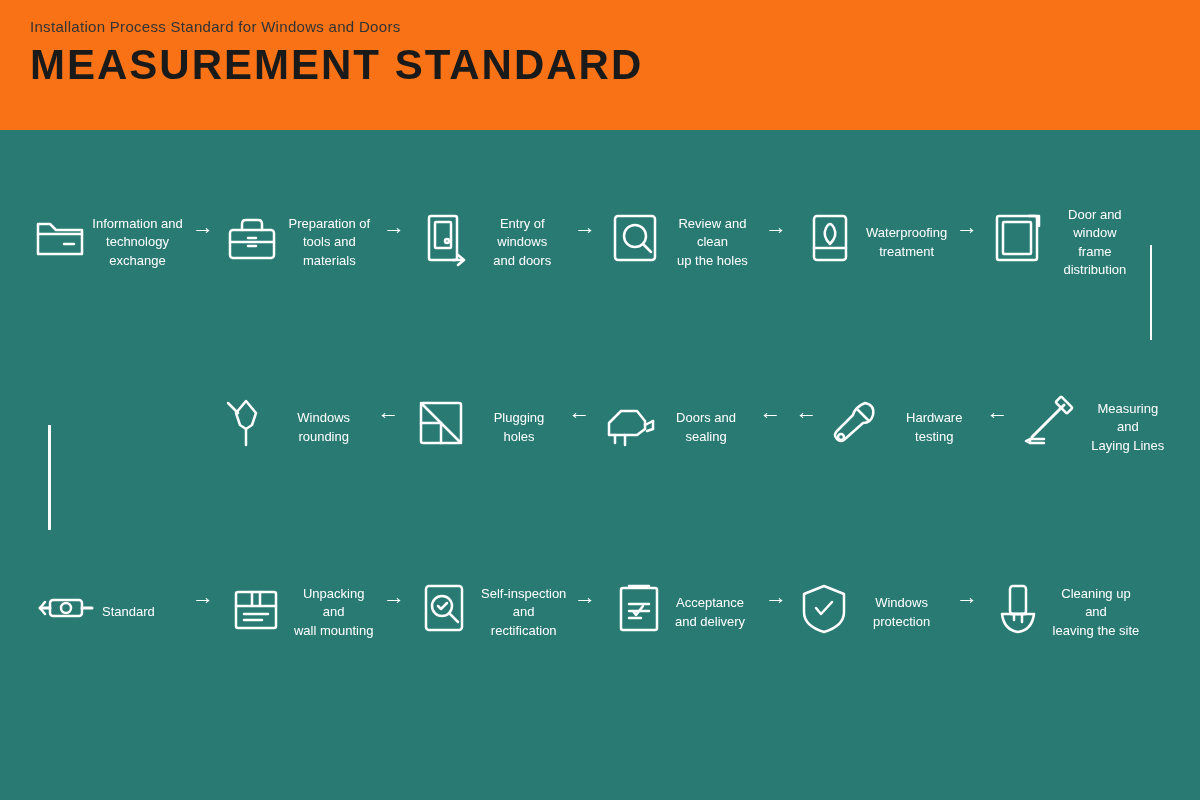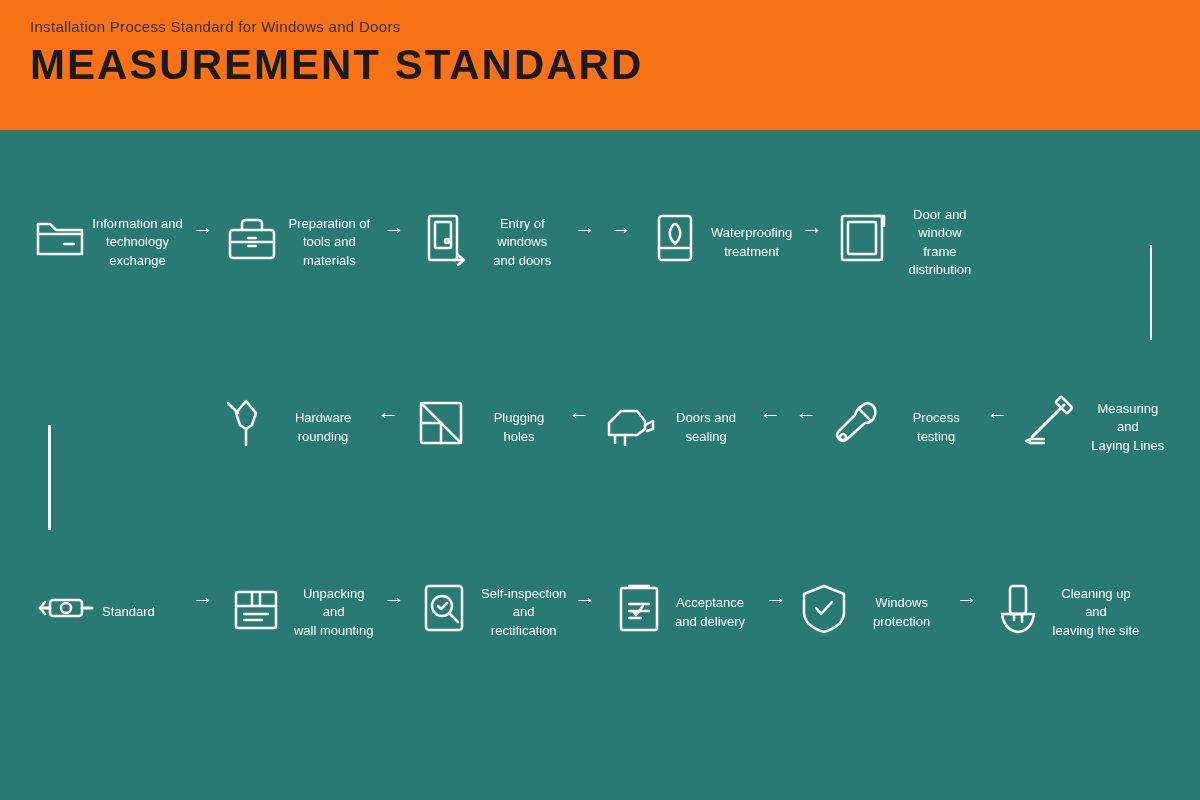--- a/index.html
+++ b/index.html
@@ -119,20 +119,30 @@
           <rect x="20" y="14" width="16" height="26" rx="1"></rect>
           <line x1="38" y1="52" x2="48" y2="52"></line>
           <polyline points="43,47 49,52 43,57"></polyline>
           <circle cx="32" cy="33" r="2"></circle>
         </svg>
       </div>
       <div class="step-label">Entry of windows<br>and doors</div>
     </div>
     <div class="arrow">→</div>
 
+    <div class="step">
+      <div class="icon-box">
+        <svg viewBox="0 0 60 60">
+          <rect x="10" y="8" width="40" height="44" rx="3"></rect>
+          <circle cx="30" cy="28" r="11"></circle>
+          <line x1="38" y1="36" x2="46" y2="44"></line>
+        </svg>
+      </div>
+      <div class="step-label">Review and clean<br>up the holes</div>
+    </div>
     <div class="arrow">→</div>
 
     <div class="step">
       <div class="icon-box">
         <svg viewBox="0 0 60 60">
           <rect x="14" y="8" width="32" height="44" rx="3"></rect>
           <path d="M26 20 Q30 12 34 20 Q38 28 30 36 Q22 28 26 20Z"></path>
           <line x1="14" y1="40" x2="46" y2="40"></line>
         </svg>
       </div>
@@ -173,21 +183,21 @@
     <div class="arrow" style="transform:scaleX(-1); display:inline-block; margin-bottom:32px;">→</div>
 
     <div class="step">
       <div class="icon-box">
         <svg viewBox="0 0 60 60">
           <path d="M38 10 Q48 12 46 22 Q44 30 36 30 L18 46 Q14 50 10 46 Q6 42 10 38 L26 22 Q28 14 38 10Z"></path>
           <circle cx="14" cy="44" r="3"></circle>
           <line x1="30" y1="16" x2="42" y2="28"></line>
         </svg>
       </div>
-      <div class="step-label">Process testing</div>
+      <div class="step-label">Hardware testing</div>
     </div>
     <div class="arrow" style="transform:scaleX(-1); display:inline-block; margin-bottom:32px;">→</div>
 
     <div class="arrow" style="transform:scaleX(-1); display:inline-block; margin-bottom:32px;">→</div>
 
     <div class="step">
       <div class="icon-box">
         <svg viewBox="0 0 60 60">
           <path d="M10 30 L22 18 L38 18 L46 28 L46 36 L38 42 L10 42 Z"></path>
           <line x1="46" y1="32" x2="54" y2="28"></line>
@@ -215,21 +225,21 @@
     <div class="arrow" style="transform:scaleX(-1); display:inline-block; margin-bottom:32px;">→</div>
 
     <div class="step">
       <div class="icon-box">
         <svg viewBox="0 0 60 60">
           <path d="M30 8 L40 20 L36 32 L30 36 L24 32 L20 20 Z"></path>
           <line x1="30" y1="36" x2="30" y2="52"></line>
           <line x1="12" y1="10" x2="22" y2="20"></line>
         </svg>
       </div>
-      <div class="step-label">Hardware rounding</div>
+      <div class="step-label">Windows rounding</div>
     </div>
   </div>
 
   <div style="display:flex; align-items:center; height:185px; position:relative;">
 
     <div style="position:absolute; left:18px; top:0; width:2.5px; height:10px; background:#fff;"></div>
 
     <div class="step">
       <div class="icon-box">
         <svg viewBox="0 0 60 60">

